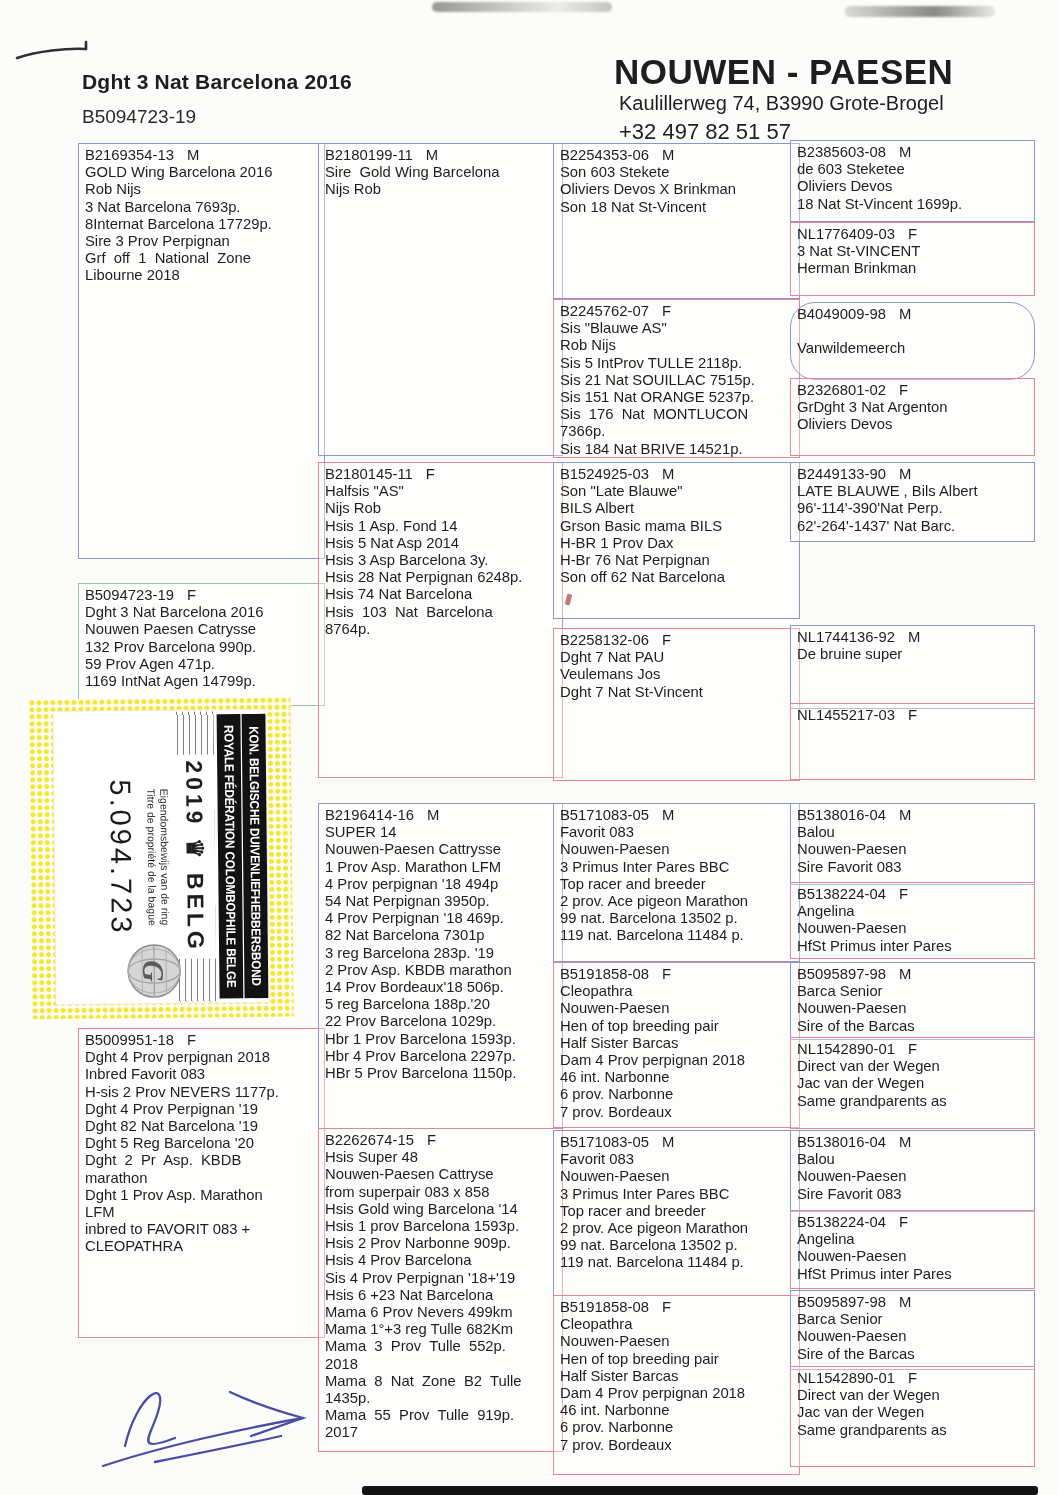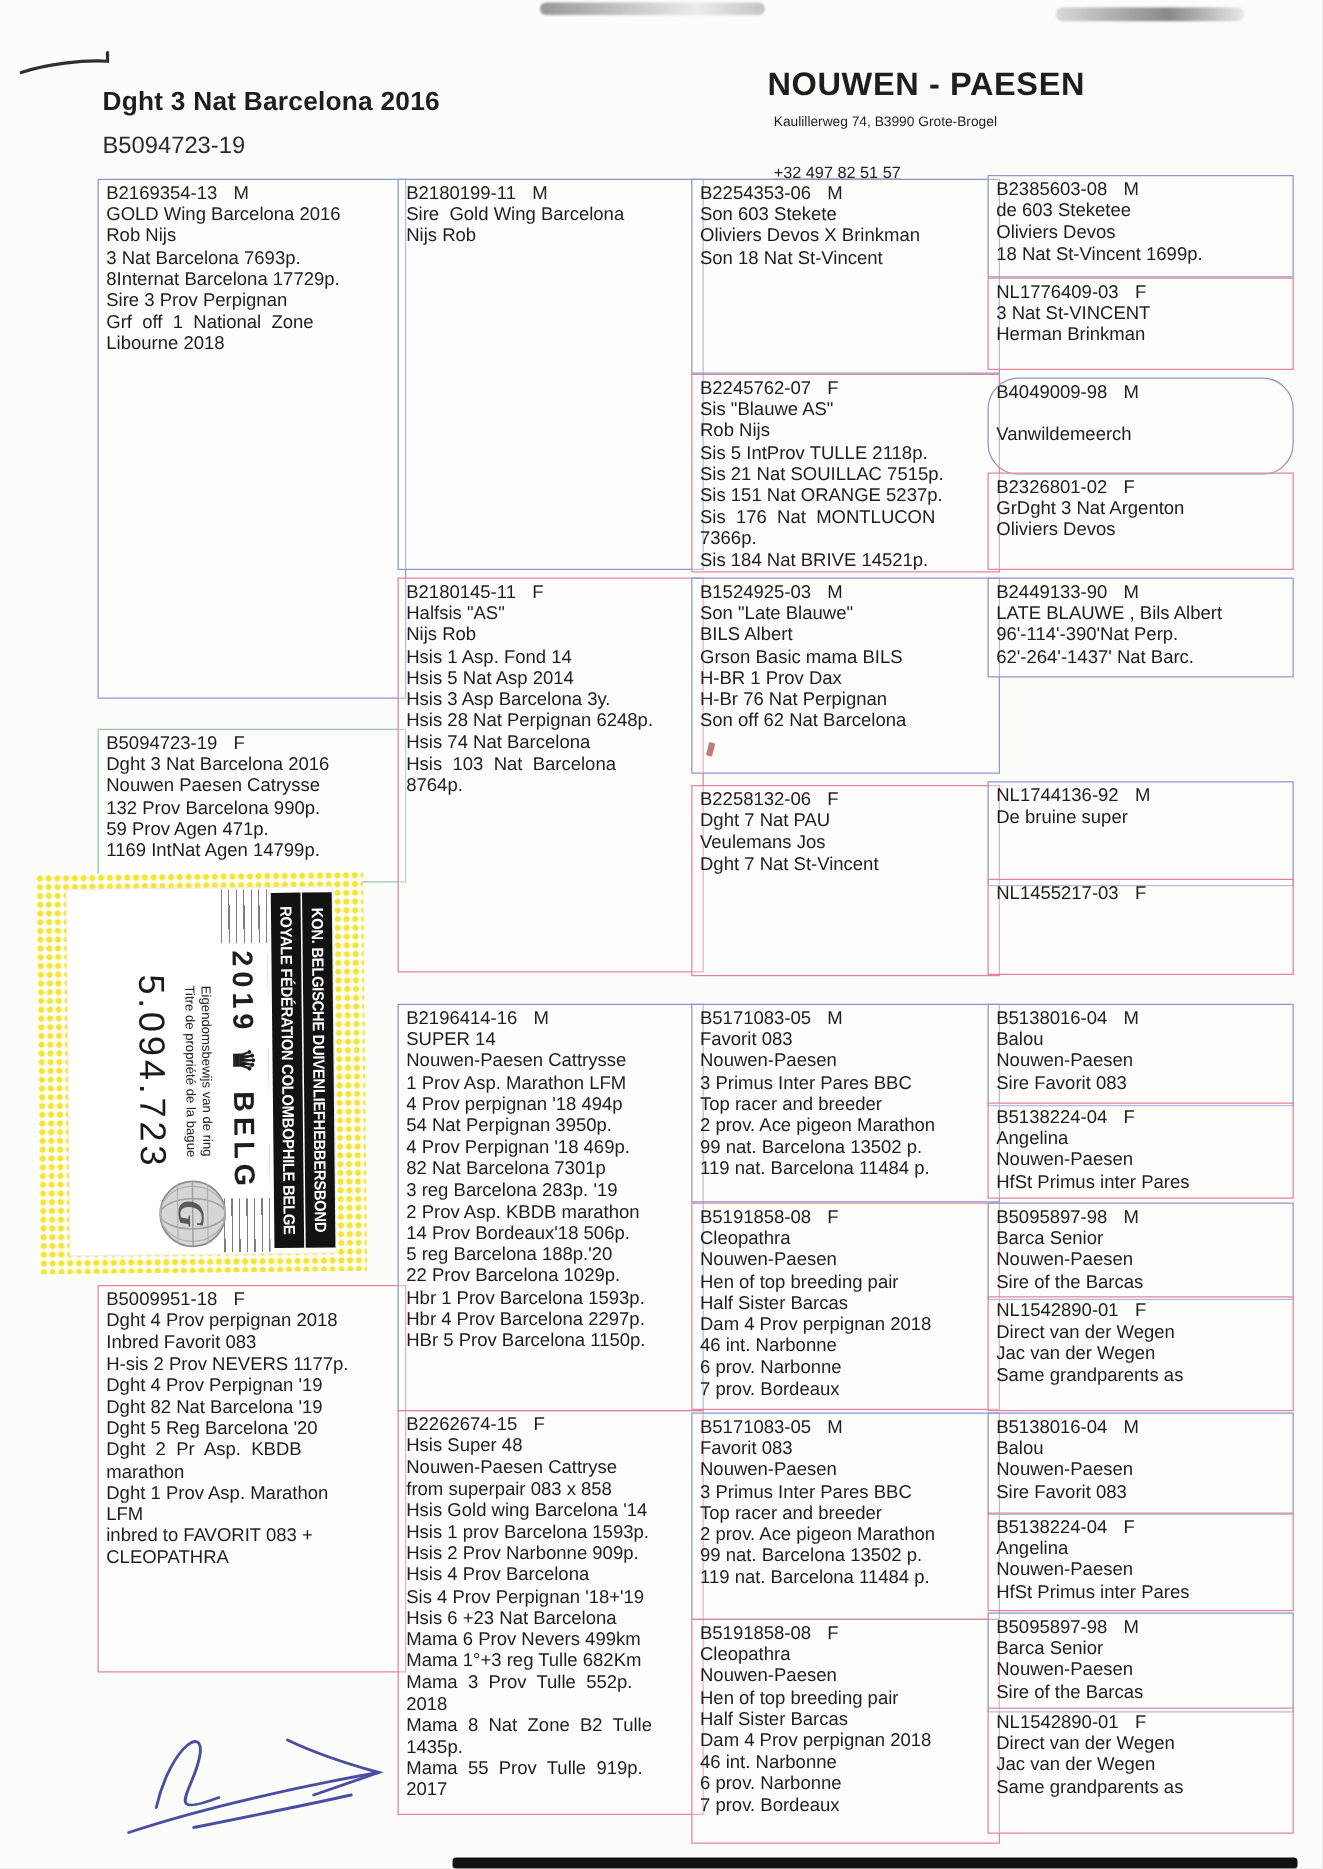--- a/index.html
+++ b/index.html
@@ -2,23 +2,23 @@
 <html><head>
 <meta charset="utf-8">
 <style>
   html,body{margin:0;padding:0;background:#d9d9d6;}
   .page{position:relative;width:1058px;height:1495px;margin:0 auto;background:#fcfcfa;
         font-family:"Liberation Sans",sans-serif;color:#1e1e1e;overflow:hidden;}
 
   
   .doc-title{position:absolute;left:82px;top:70px;font-size:21px;font-weight:bold;letter-spacing:.2px;}
   .doc-ring{position:absolute;left:82px;top:106px;font-size:19px;color:#2a2a2a;}
-  .breeder-name{position:absolute;left:614px;top:52px;font-size:26px;font-weight:bold;letter-spacing:.5px;}
-  .breeder-address{position:absolute;left:619px;top:92px;font-size:11px;}
-  .breeder-phone{position:absolute;left:619px;top:130px;font-size:13px;text-decoration:underline;}
+  .breeder-name{position:absolute;left:614px;top:52px;font-size:35px;font-weight:bold;letter-spacing:.5px;}
+  .breeder-address{position:absolute;left:619px;top:92px;font-size:20px;}
+  .breeder-phone{position:absolute;left:619px;top:119px;font-size:22px;}
 
   
   .pbox{position:absolute;border:1.6px solid #999;padding:3px 6px;font-size:14.8px;
         line-height:17.2px;overflow:hidden;background:rgba(255,255,255,.35);}
   .c-blue{border-color:#8a97cf;}
   .c-red{border-color:#e4849b;}
   .c-green{border-color:#97c5a2;}
   .box-head{white-space:pre-wrap;}
   .sex{margin-left:13px;}
   .box-line{white-space:pre-wrap;}

